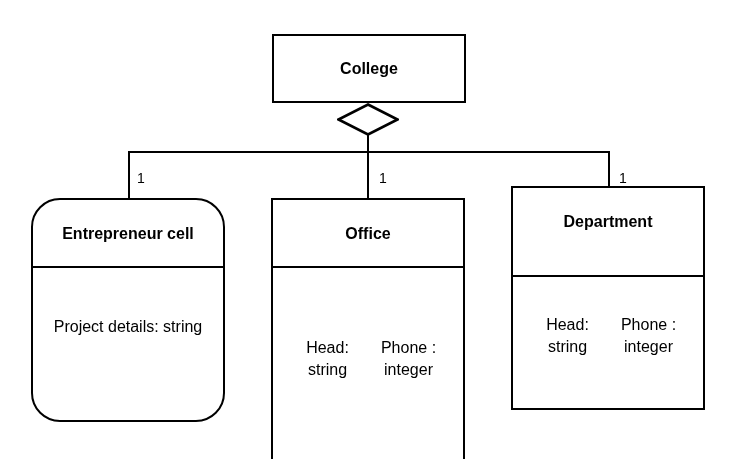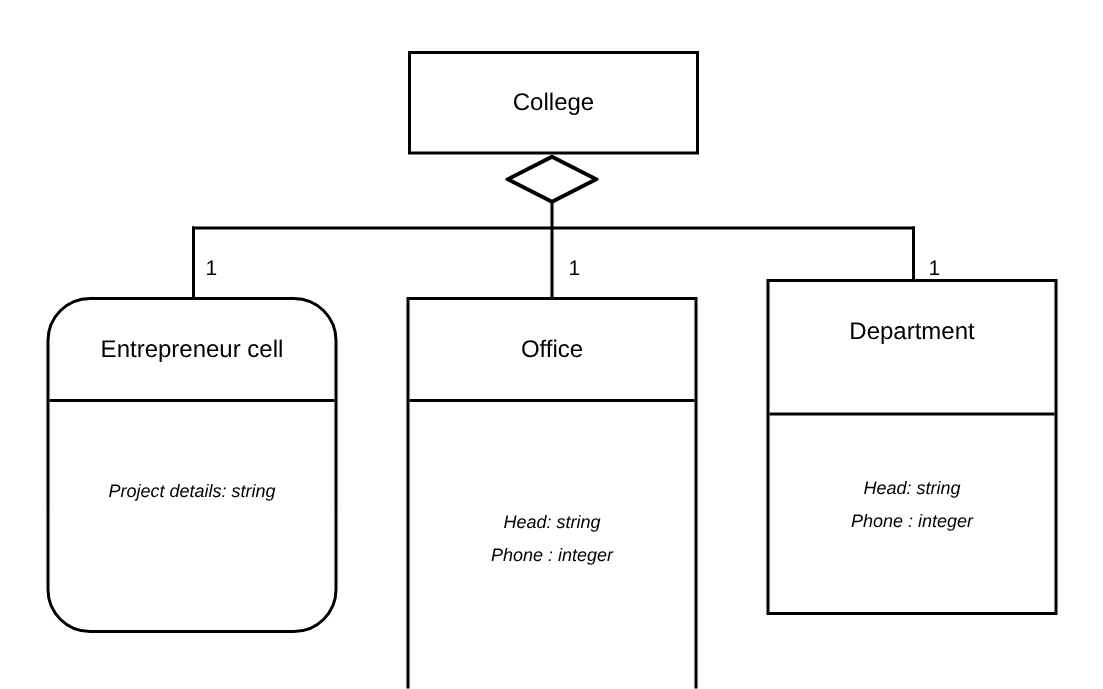--- a/index.html
+++ b/index.html
@@ -32,38 +32,38 @@
   .class-title {
     box-sizing: border-box;
     display: flex;
     align-items: center;
     justify-content: center;
     text-align: center;
     font-size: 16px;
     line-height: 19px;
     color: #000000;
     padding: 0 18px;
+    font-weight: bold;
   }
   .class-divider {
     height: 2px;
     background: #000000;
     flex: none;
   }
   .class-attrs {
     flex: 1;
     box-sizing: border-box;
     display: flex;
-    flex-direction: column;
+    flex-direction: row;
     align-items: center;
     justify-content: center;
     text-align: center;
-    font-size: 12px;
+    font-size: 16px;
     line-height: 22px;
     padding: 0 14px;
-    font-style: italic;
   }
   .attr-line {
     display: block;
     width: 100%;
     text-align: center;
     white-space: normal;
   }
 
   
   #college-box {

